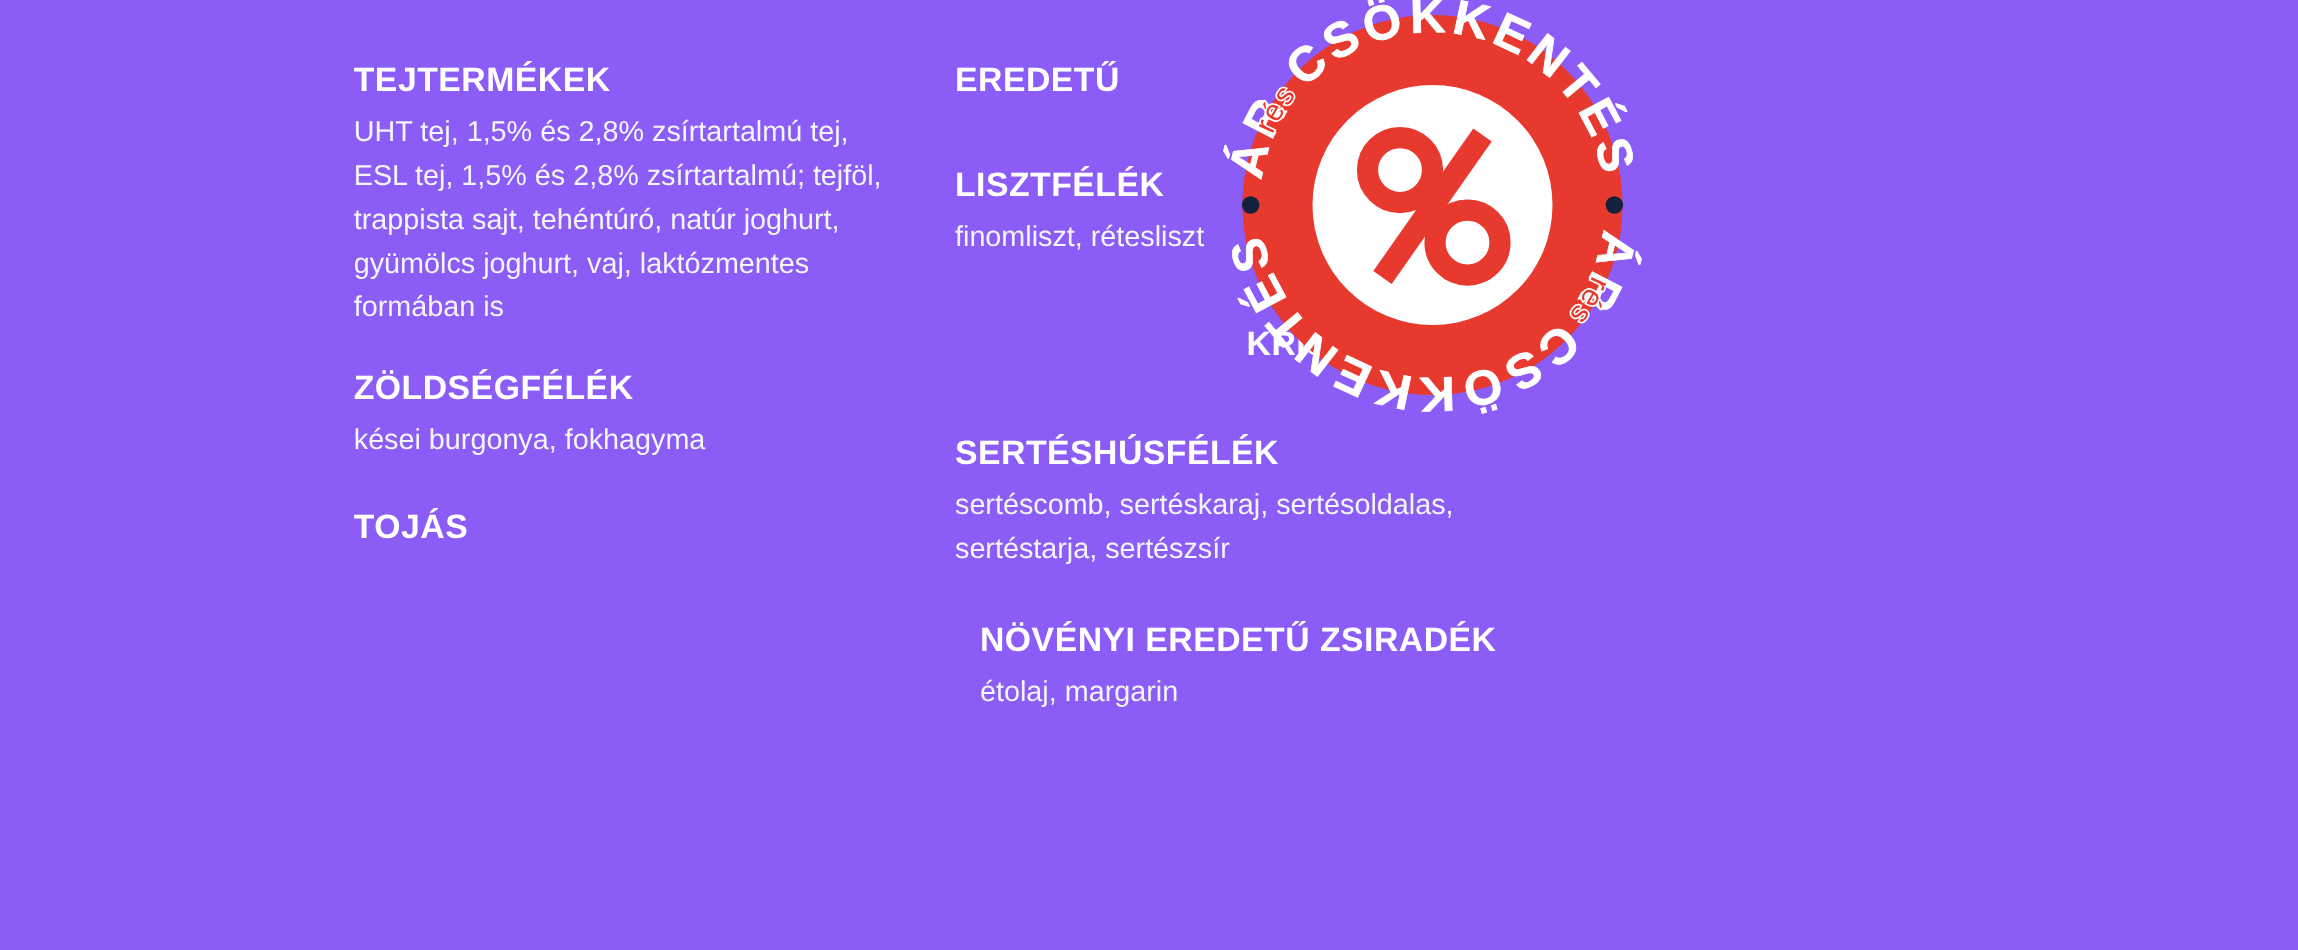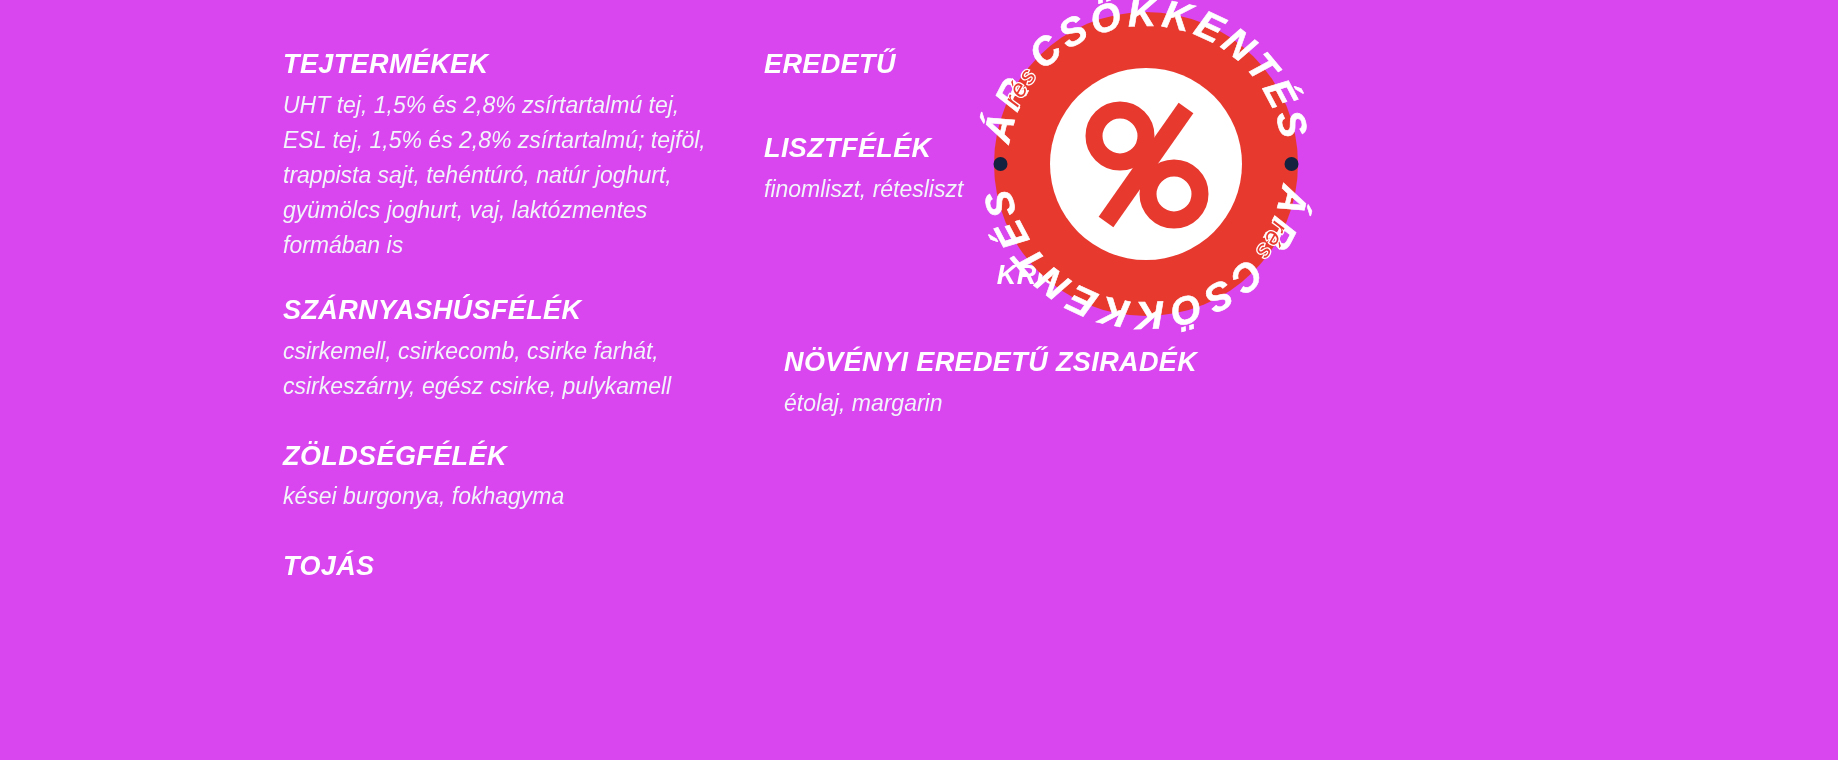--- a/index.html
+++ b/index.html
@@ -84,33 +84,29 @@
     font-weight: normal;
     fill: #e8392f;
     stroke: #ffffff;
     stroke-width: 2.6px;
     paint-order: stroke fill;
   }
 </style>
 </head>
 <body style="background: rgb(12, 44, 102);">
 
-<div id="poster" style="background: #d946ef; font-style: italic;">
+<div id="poster" style="background: #8b5cf6;">
 
   <div class="col" id="col-left">
 
     <section class="group" id="g-tejtermekek">
       <h2 class="group-title">TEJTERMÉKEK</h2>
       <p class="group-items">UHT tej, 1,5% és 2,8% zsírtartalmú tej, ESL tej, 1,5% és 2,8% zsírtartalmú; tejföl, trappista sajt, tehéntúró, natúr joghurt, gyümölcs joghurt, vaj, laktózmentes formában is</p>
     </section>
 
-    <section class="group" id="g-szarnyas">
-      <h2 class="group-title">SZÁRNYASHÚSFÉLÉK</h2>
-      <p class="group-items">csirkemell, csirkecomb, csirke farhát, csirkeszárny, egész csirke,  pulykamell</p>
-    </section>
 
     <section class="group" id="g-zoldseg">
       <h2 class="group-title">ZÖLDSÉGFÉLÉK</h2>
       <p class="group-items">kései burgonya, fokhagyma</p>
     </section>
 
     <section class="group" id="g-tojas">
       <h2 class="group-title">TOJÁS</h2>
 
     </section>
@@ -127,20 +123,24 @@
     <section class="group" id="g-lisztfelek">
       <h2 class="group-title">LISZTFÉLÉK</h2>
       <p class="group-items">finomliszt, rétesliszt</p>
     </section>
 
     <section class="group" id="g-kristalycukor">
       <h2 class="group-title">KRISTÁLYCUKOR</h2>
 
     </section>
 
+    <section class="group" id="g-serteshus">
+      <h2 class="group-title">SERTÉSHÚSFÉLÉK</h2>
+      <p class="group-items">sertéscomb, sertéskaraj, sertésoldalas, sertéstarja, sertészsír</p>
+    </section>
 
     <section class="group" id="g-noveny">
       <h2 class="group-title">NÖVÉNYI EREDETŰ ZSIRADÉK</h2>
       <p class="group-items">étolaj, margarin</p>
     </section>
 
   </div>
 
   <div id="badge">
     <svg viewBox="0 0 312 312" xmlns="http://www.w3.org/2000/svg">

